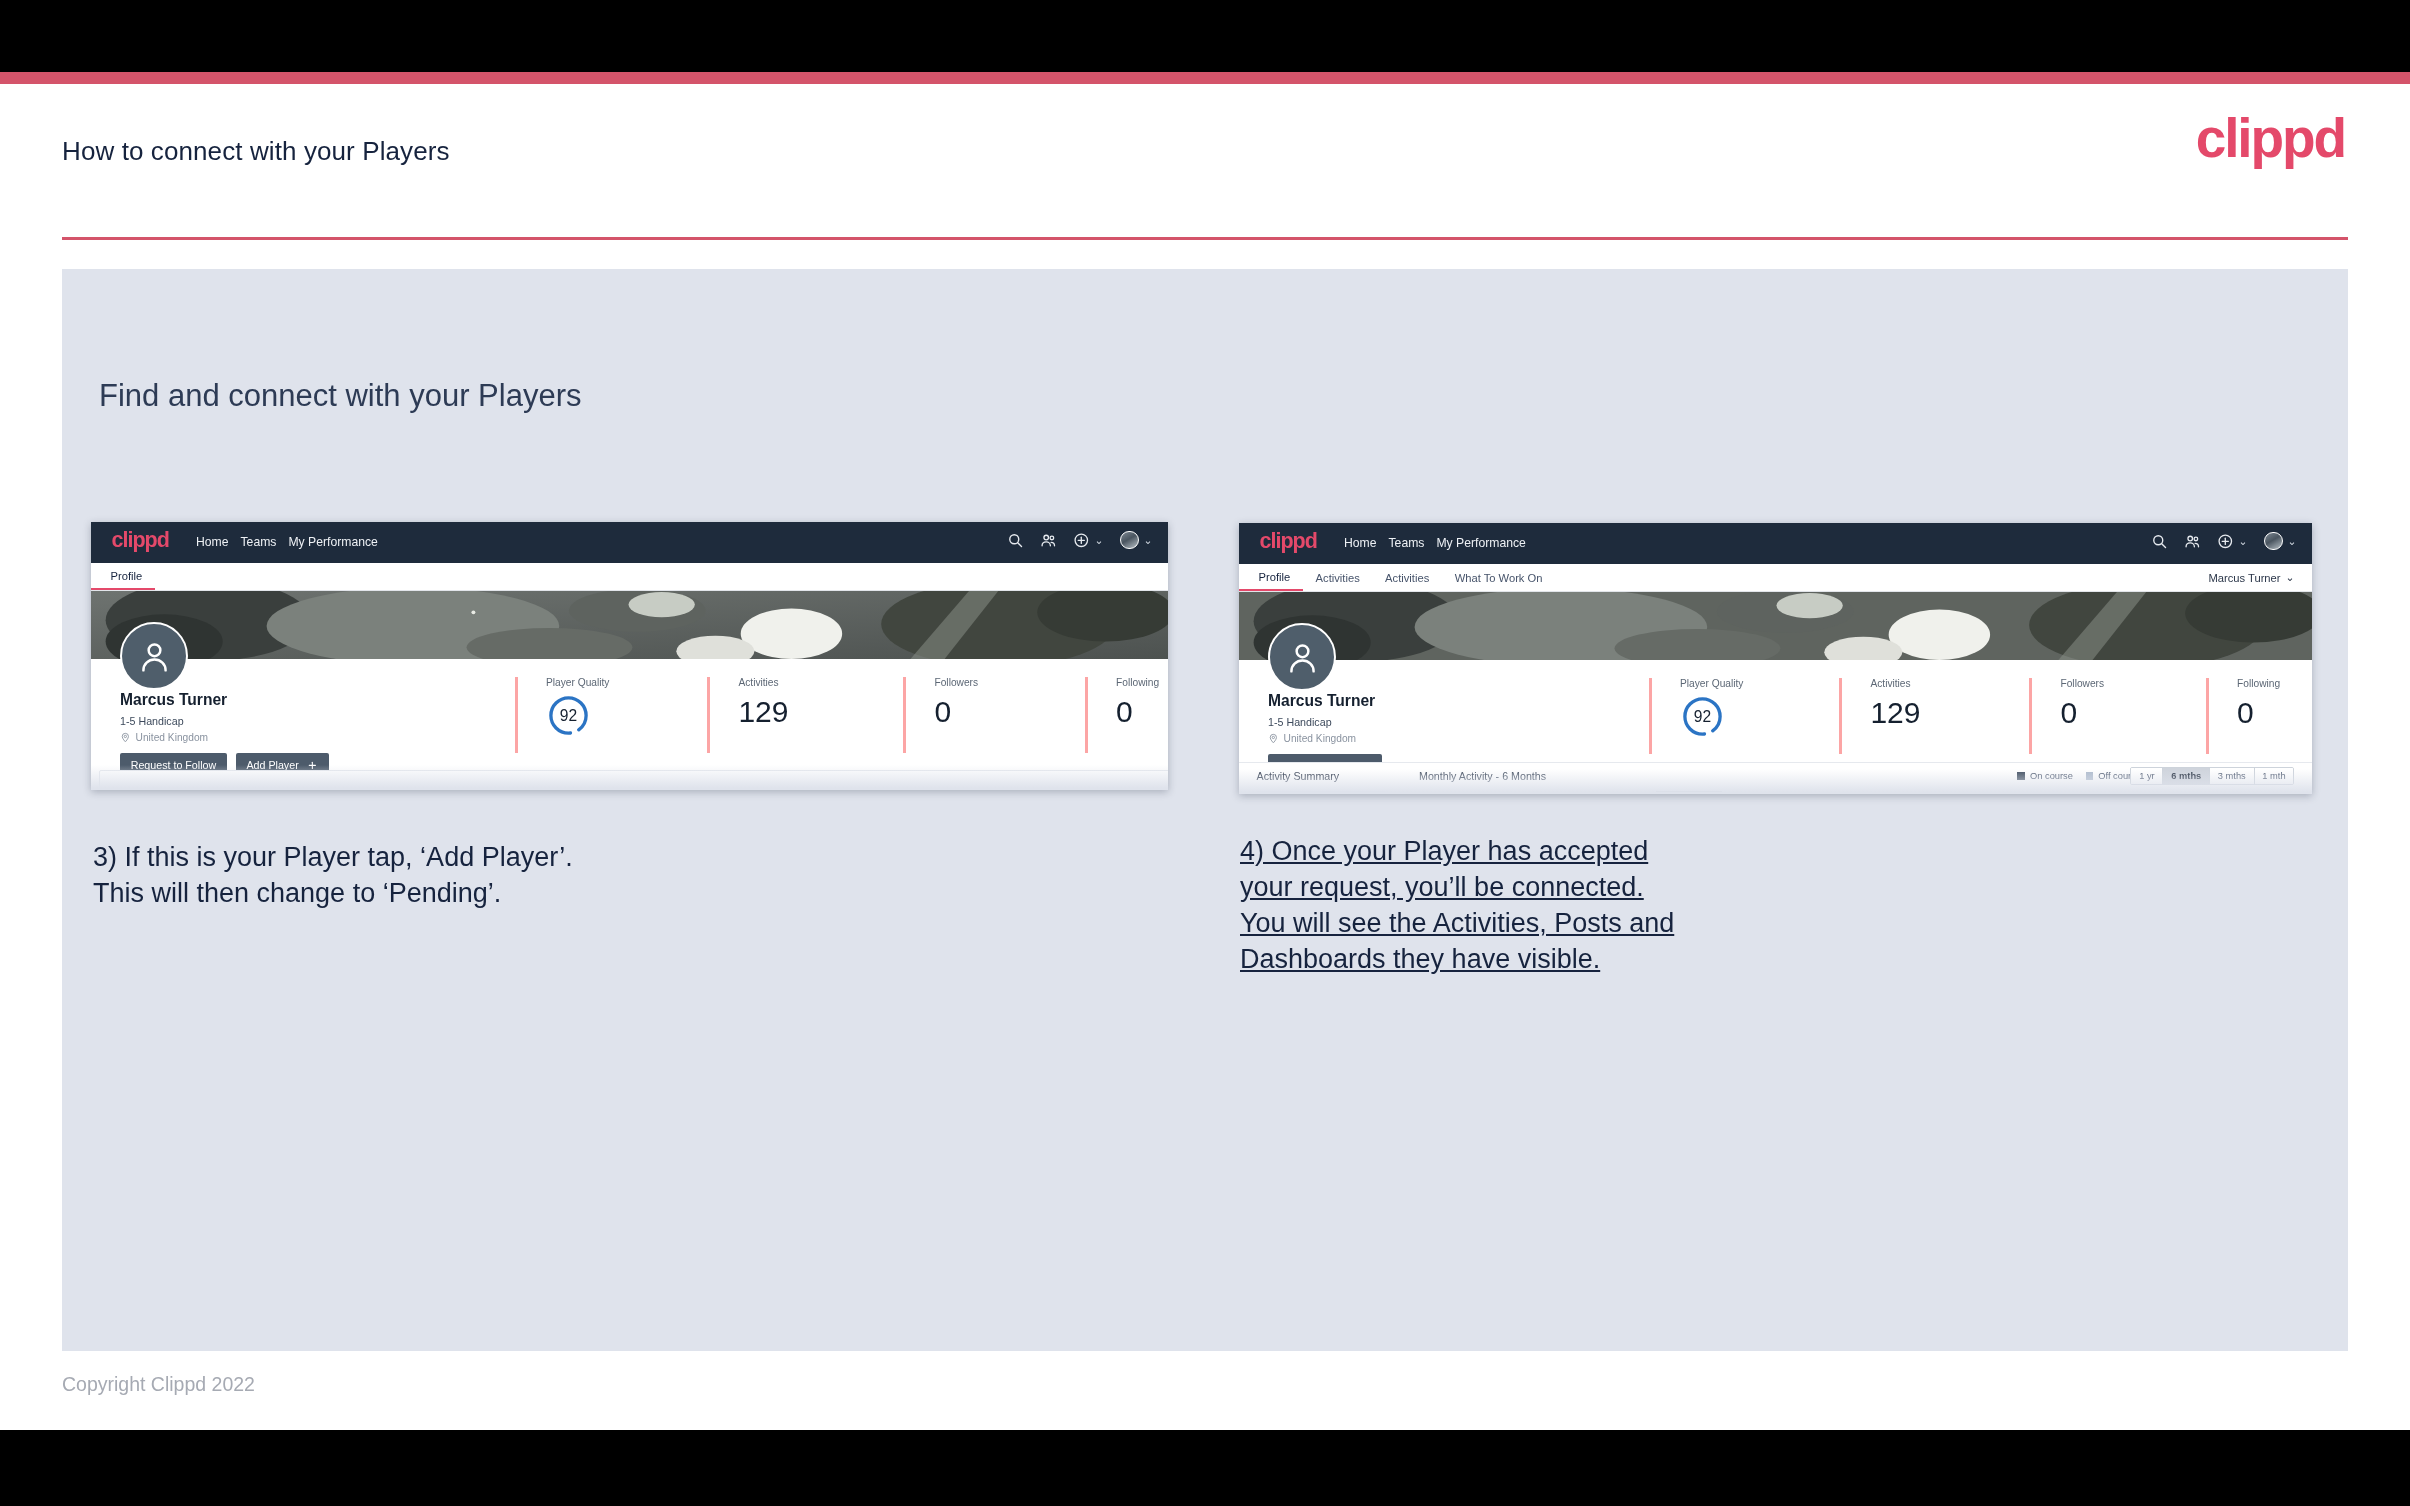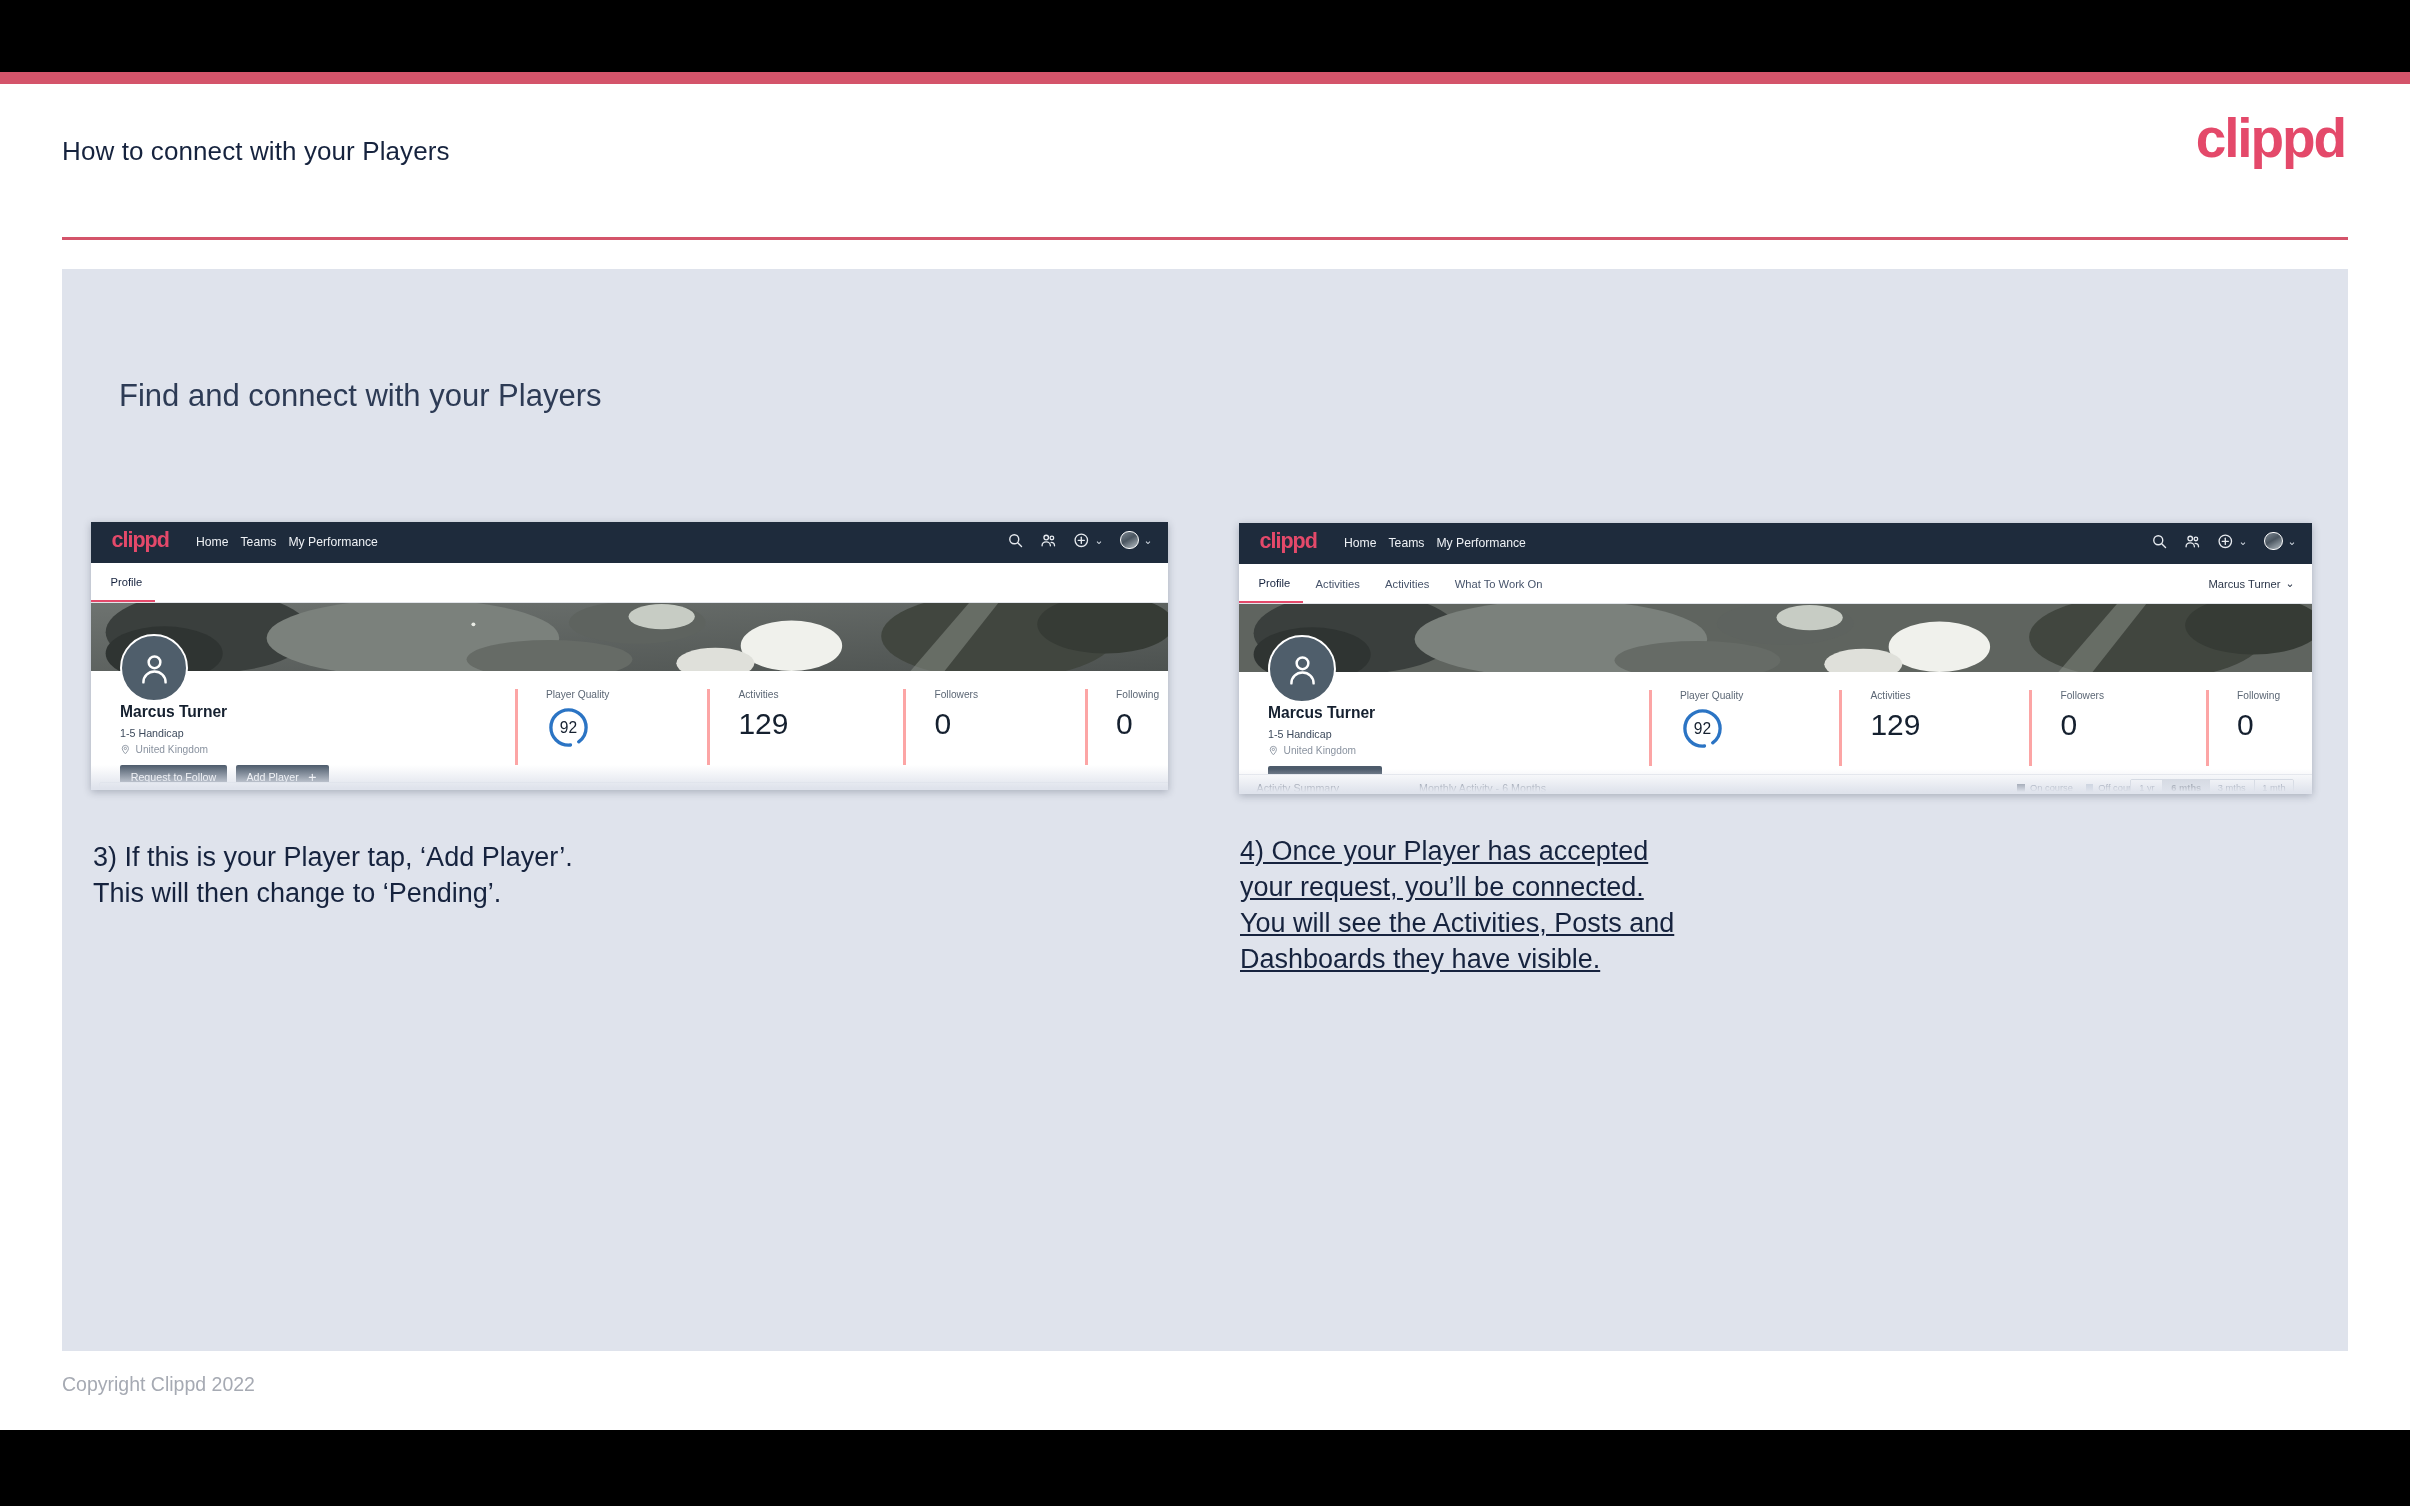--- a/index.html
+++ b/index.html
@@ -37,21 +37,21 @@
     position:absolute; left:62px; top:269px;
     width:2286px; height:1082px;
     background:#dfe3ec;
   }
   .sec-title {
     position:absolute; left:37px; top:62px;
     font-size:33px; font-weight:bold; color:#16233e;
   }
   .sec-sub {
     position:absolute; left:37px; top:109px;
-    font-size:31px; color:#2d3b55;margin-left:20px;
+    font-size:31px; color:#2d3b55;
   }
 
   
   .shot {
     position:absolute; background:#fff;
     box-shadow:0 2px 7.8px rgba(30,40,60,.28);
     overflow:hidden;
   }
   .shot-left  { left:29px;  top:253px; width:1077px; height:268px; }
   .shot-right { left:1177px;top:254px; width:1073px; height:271px; }
@@ -70,21 +70,21 @@
   .ic svg { width:100%; height:100%; display:block; }
   .avatar-sm {
     width:18.5px; height:18.5px; border-radius:50%;
     background:linear-gradient(150deg,#7d8893 0%,#4a5560 45%,#b9c2c8 100%);
     border:1.5px solid #fff;
   }
   .chev { font-size:10.7px; color:#cfd6de; margin-left:-11.7px; }
 
   
   .tabrow {
-    position:relative; width:100%; height:40px;
+    position:relative; width:100%; height:28px;
     background:#fff; border-bottom:1px solid #e2e5ea;
     display:flex; align-items:center;
   }
   .tab {
     font-size:11.2px; color:#46536a; height:100%;
     display:flex; align-items:center; padding:0 12.7px; white-space:nowrap;
   }
   .tab:first-child { padding-left:19.5px; }
   .tab.active { color:#16233e; border-bottom:2.4px solid #e4496a; }
   .tab-right {

